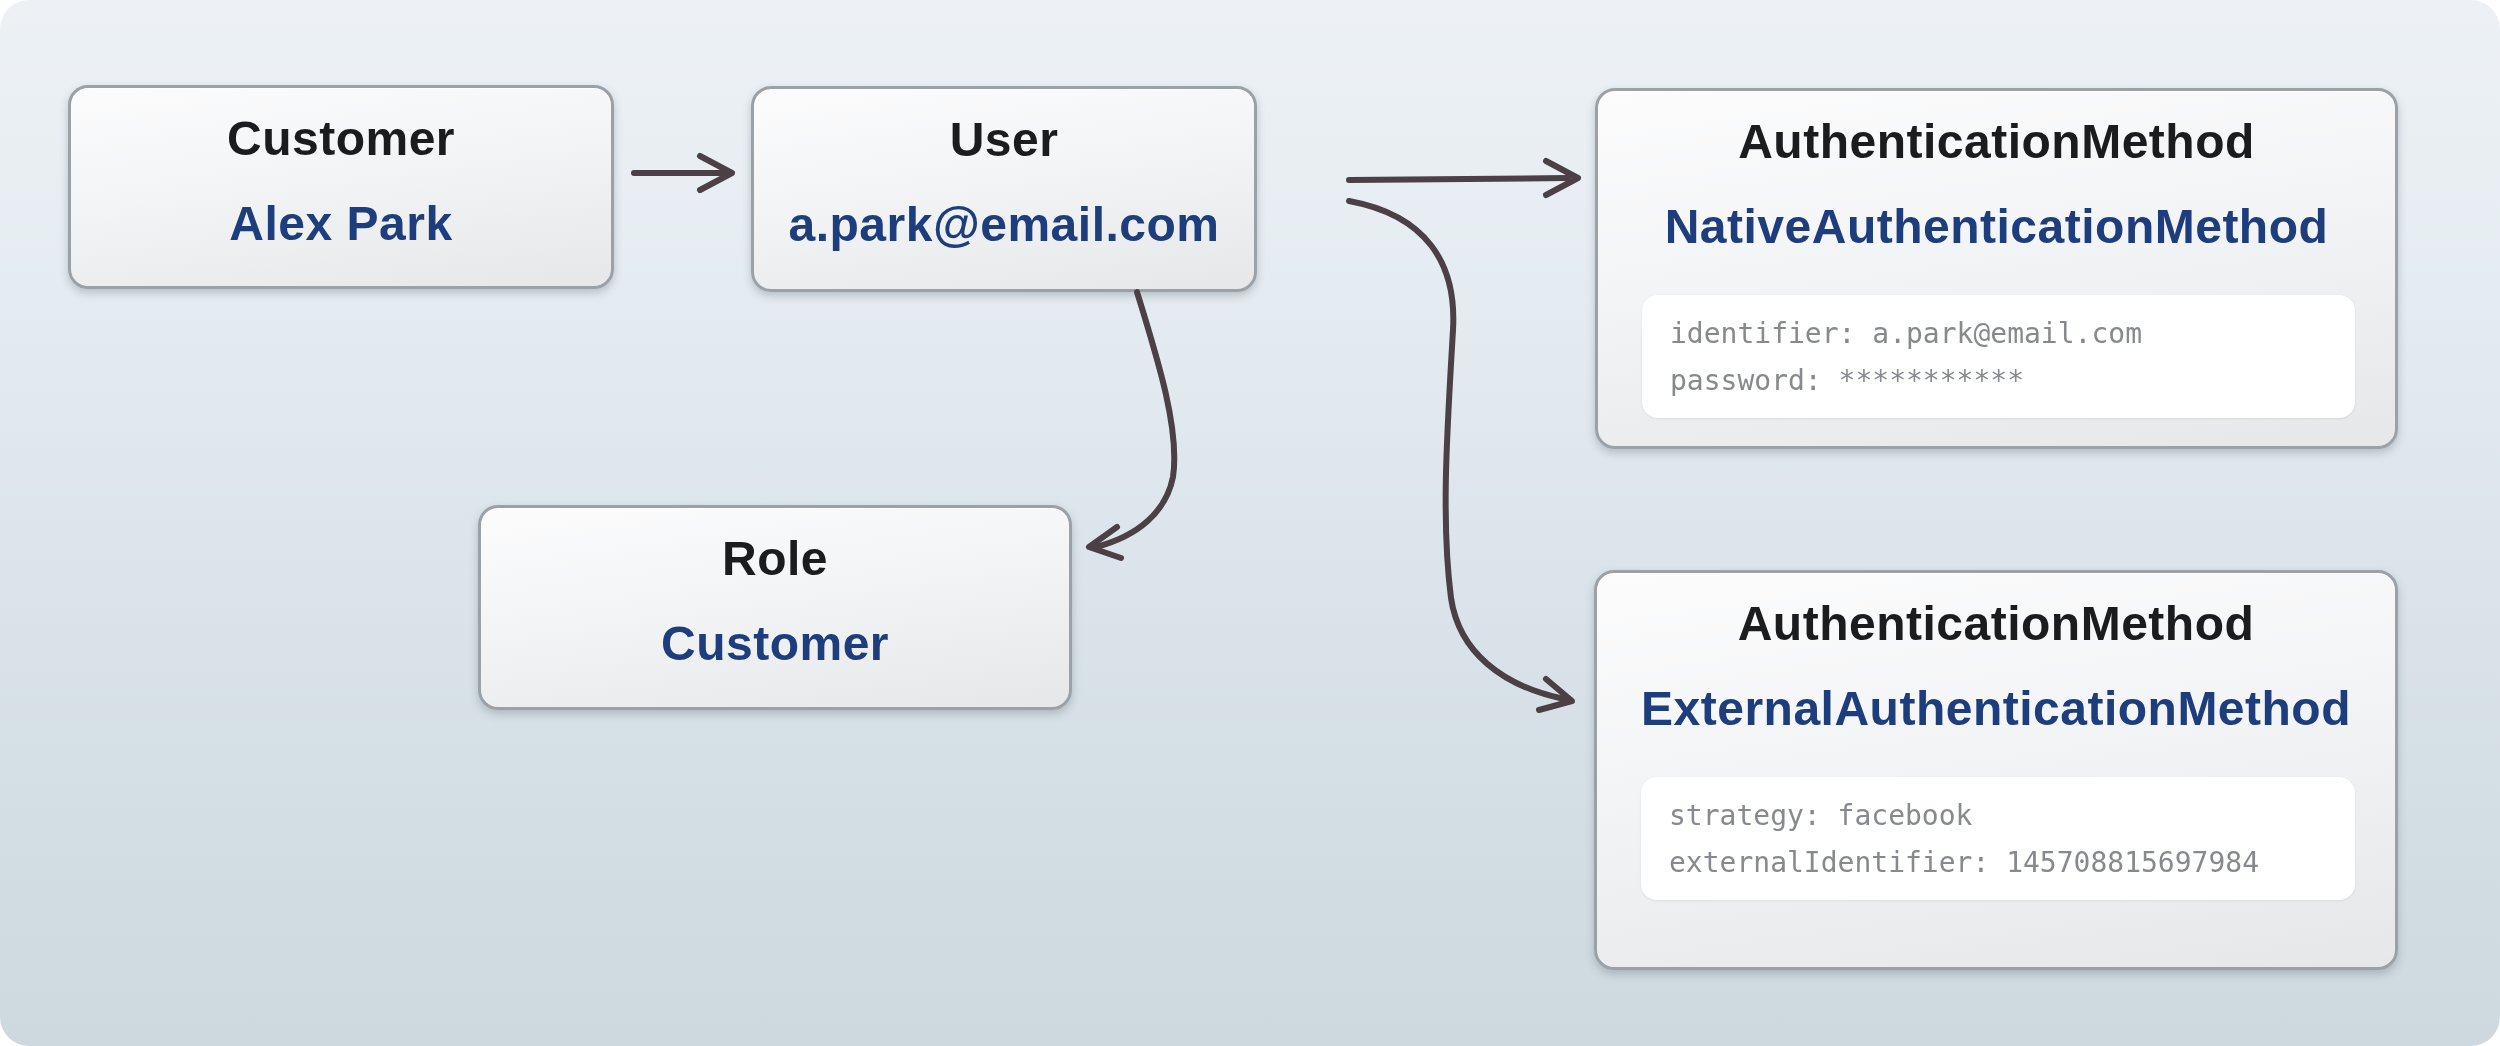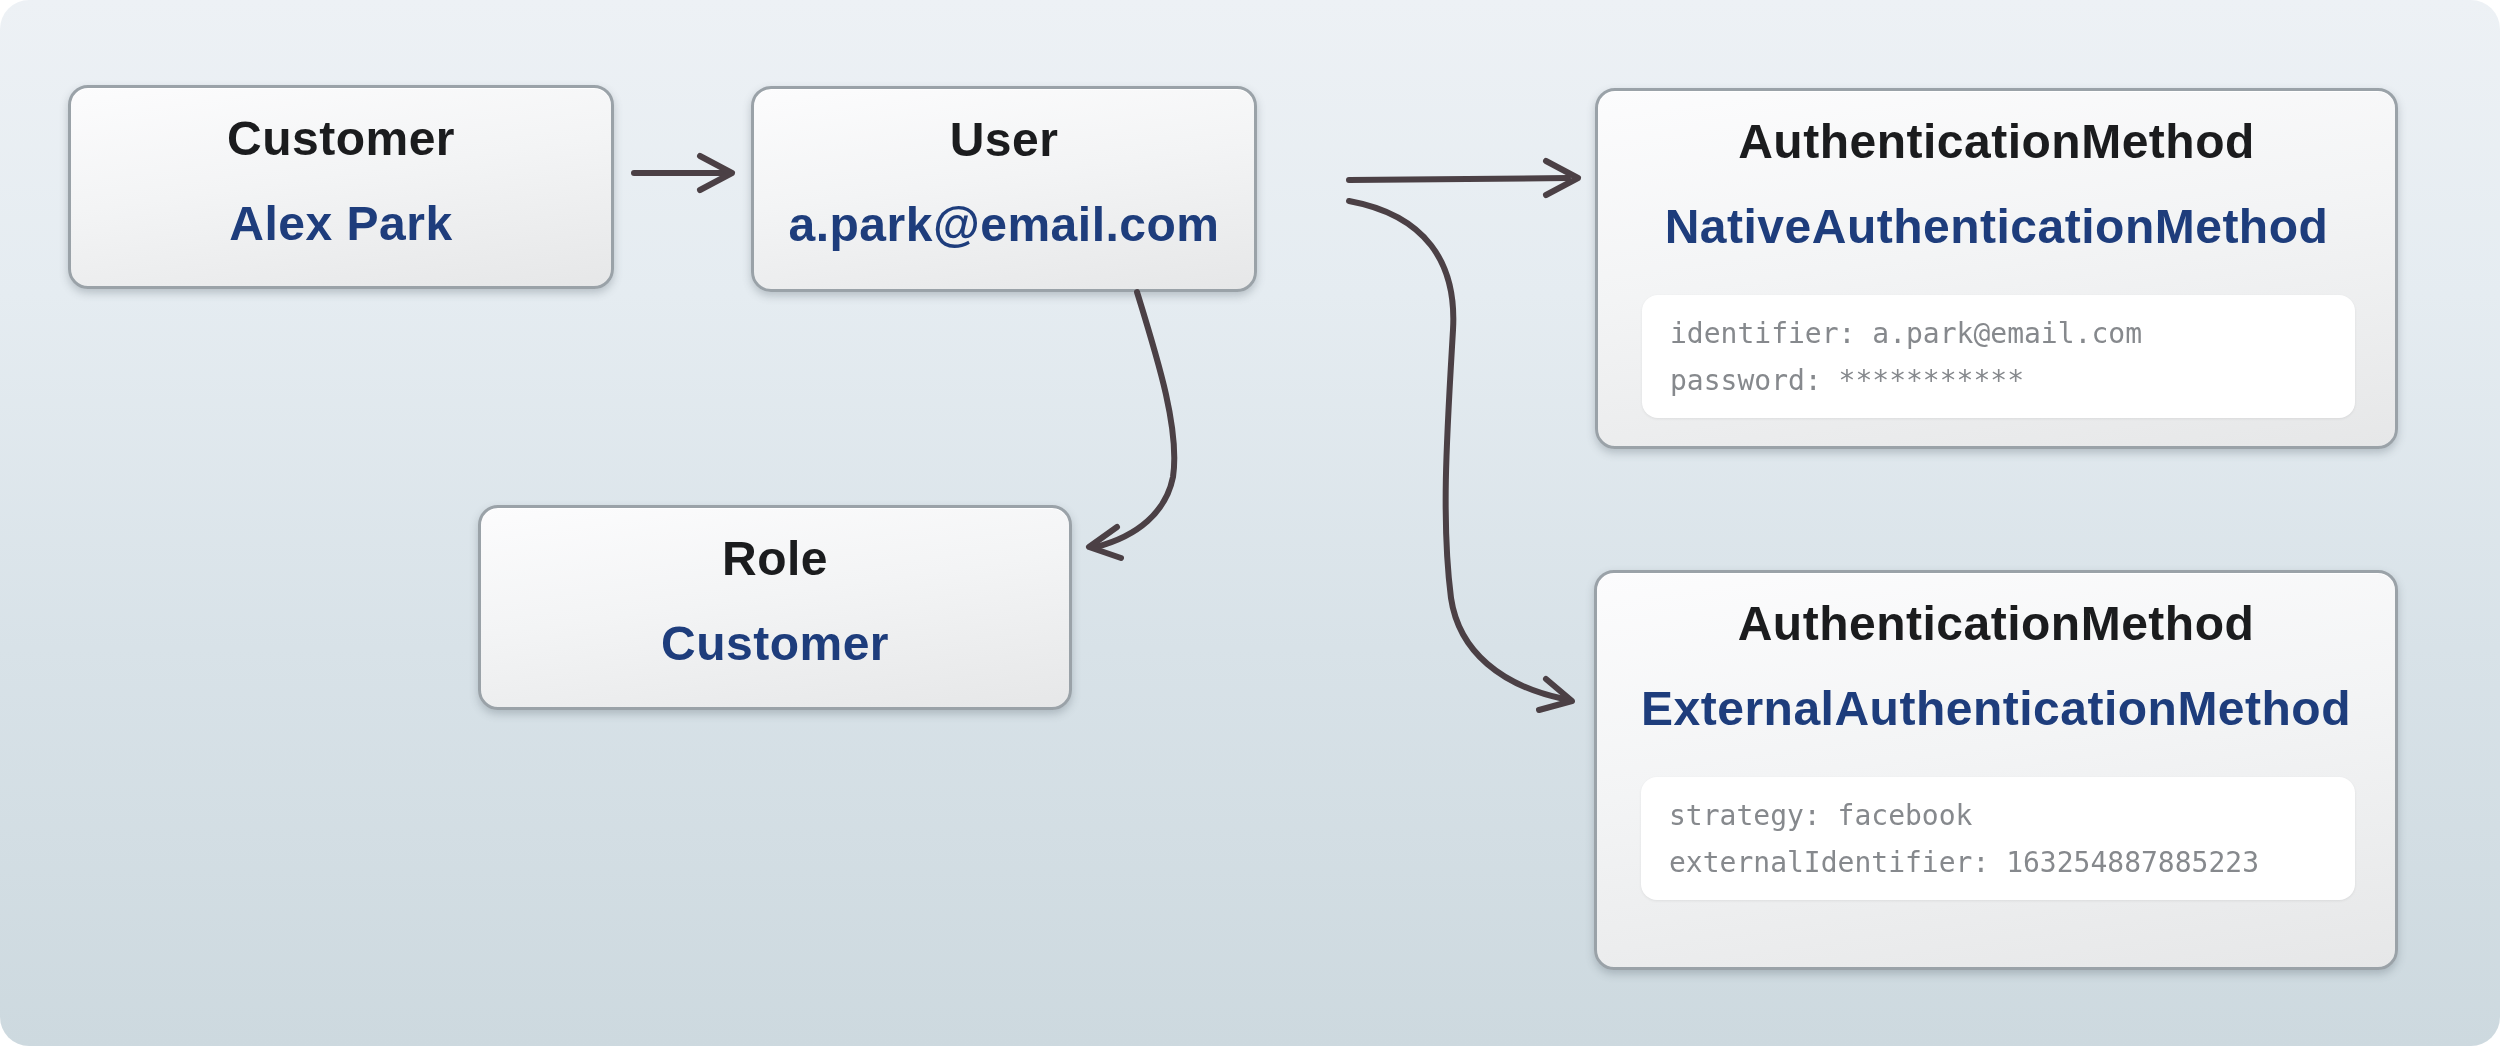--- a/index.html
+++ b/index.html
@@ -88,21 +88,21 @@
   <div class="node" id="node-role">
     <div class="node-title">Role</div>
     <div class="node-value">Customer</div>
   </div>
 
   <div class="node" id="node-external">
     <div class="node-title">AuthenticationMethod</div>
     <div class="node-value">ExternalAuthenticationMethod</div>
     <div class="attrs">
       <div class="attr-line">strategy: facebook</div>
-      <div class="attr-line">externalIdentifier: 163254887885223</div>
+      <div class="attr-line">externalIdentifier: 145708815697984</div>
     </div>
   </div>
 
   <svg id="edges" viewBox="0 0 2500 1046" xmlns="http://www.w3.org/2000/svg">
 
     <path d="M 634 173 L 724 173"></path>
     <path d="M 700 156 L 732 173 L 700 190"></path>
 
     <path d="M 1349 180 L 1568 178"></path>
     <path d="M 1546 161 L 1578 178 L 1546 195"></path>

